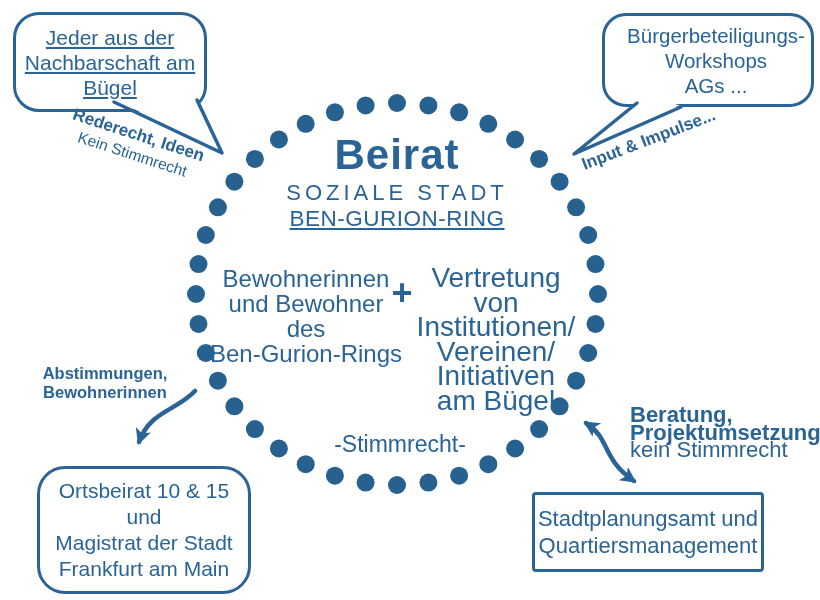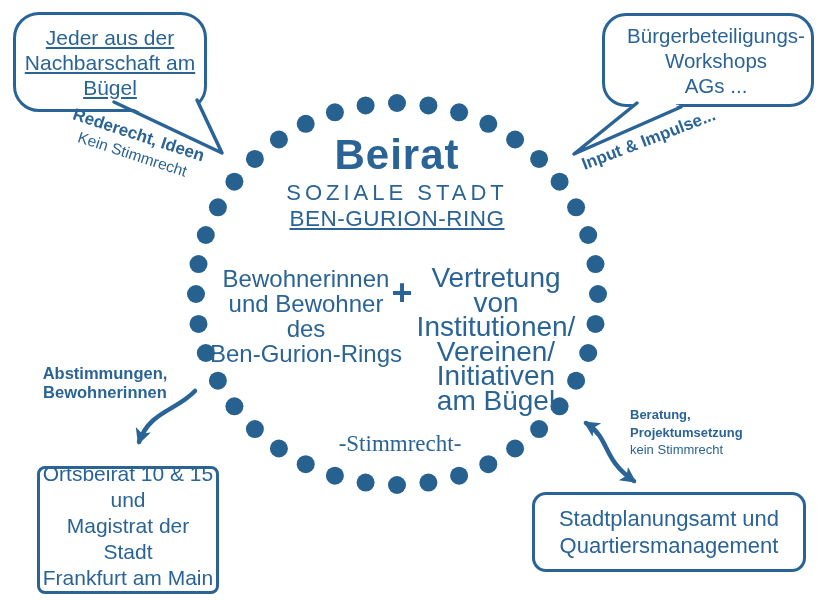--- a/index.html
+++ b/index.html
@@ -13,44 +13,44 @@
   .bubble{
     position:absolute;box-sizing:border-box;background:#ffffff;
     border:3.5px solid #2a6496;display:flex;align-items:center;justify-content:center;
     text-align:center;z-index:1;
   }
   .bubble-text{white-space:pre-line;color:#2a6496;}
   #bubble-tl{left:13px;top:12px;width:194px;height:100px;border-radius:26px;text-decoration:underline;}
   #bubble-tl .bubble-text{font-size:21px;line-height:25px;}
   #bubble-tr{left:602px;top:13px;width:212px;height:94px;border-radius:24px;}
   #bubble-tr .bubble-text{font-size:20.5px;line-height:25px;margin-left:16px;}
-  #box-bl{left:37px;top:466px;width:182px;height:128px;border-radius:8px;align-items:flex-end;}
+  #box-bl{left:37px;top:466px;width:214px;height:128px;border-radius:28px;}
   #box-bl .bubble-text{font-size:21px;line-height:26px;}
-  #box-br{left:532px;top:492px;width:274px;height:80px;border-radius:14px;}
+  #box-br{left:532px;top:492px;width:232px;height:80px;border-radius:4px;}
   #box-br .bubble-text{font-size:22px;line-height:27px;}
   
   #shapes{position:absolute;left:0;top:0;z-index:2;}
   
   .title-wrap{left:197px;top:133px;width:400px;text-align:center;z-index:3;}
   .title-main{font-size:42px;font-weight:bold;letter-spacing:1px;line-height:44px;}
   .title-sub1{font-size:22px;letter-spacing:4px;line-height:26px;margin-top:3px;}
   .title-sub2{font-size:22.5px;letter-spacing:.5px;line-height:26px;text-decoration:underline;}
   .group-left{left:201px;top:266px;width:210px;font-size:24px;line-height:25px;text-align:center;z-index:3;}
   .plus{left:383px;top:272px;width:38px;font-size:36px;font-weight:bold;text-align:center;z-index:3;}
   .group-right{left:391px;top:266px;width:210px;font-size:28px;line-height:24.5px;text-align:center;z-index:3;}
-  .voting{left:297px;top:431px;width:206px;font-size:23px;text-align:center;z-index:3;font-family:Liberation Serif, serif;}
+  .voting{left:297px;top:431px;width:206px;font-size:23px;text-align:center;z-index:3;}
   
   .note{position:absolute;z-index:3;color:#2a6496;}
   .note-tl{left:74px;top:104px;width:142px;transform:rotate(18deg);transform-origin:0 0;text-align:center;}
   .note-tl .nb{font-size:17px;font-weight:bold;line-height:20px;}
   .note-tl .nr{font-size:15.5px;line-height:19px;}
   .note-tr{left:579px;top:156px;width:160px;transform:rotate(-21deg);transform-origin:0 0;
            font-size:17px;font-weight:bold;}
   .note-bl{left:36px;top:364px;width:138px;text-align:center;font-size:16.5px;font-weight:bold;line-height:19px;}
-  .note-br{left:630px;top:406px;width:170px;font-size:13px;line-height:17.5px;}
+  .note-br{left:630px;top:406px;width:170px;font-size:22px;line-height:17.5px;}
   .note-br .nb{font-weight:bold;}
 </style>
 </head>
 <body>
 
 <div class="stage">
 
   <div class="bubble" id="bubble-tl">
     <div class="bubble-text">Jeder aus der
 Nachbarschaft am

